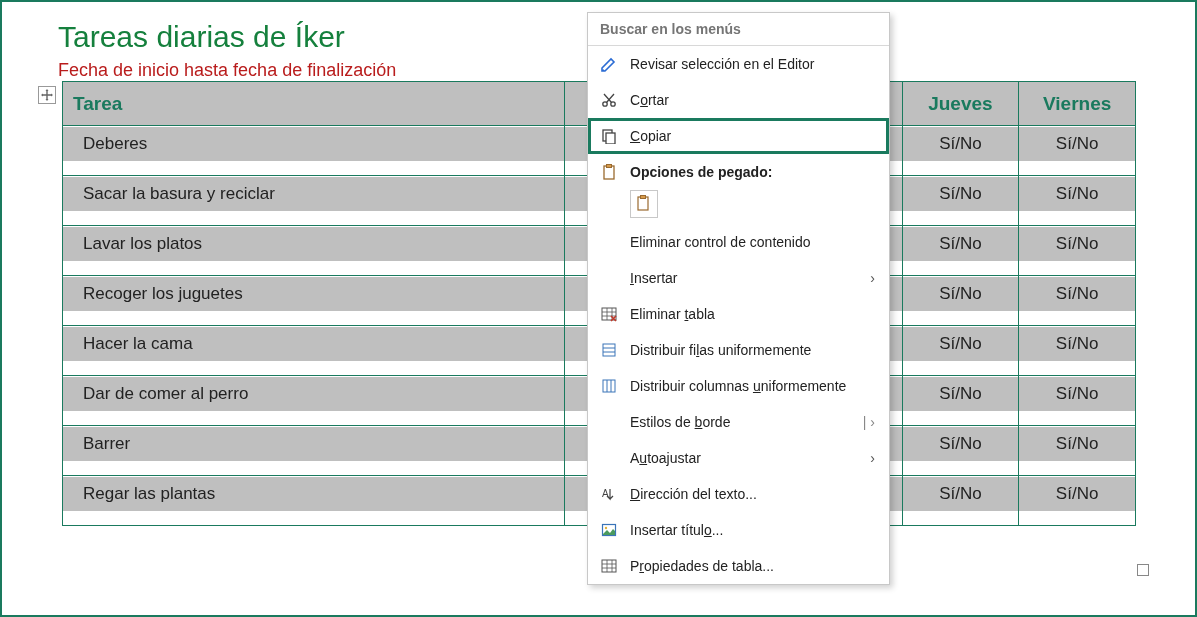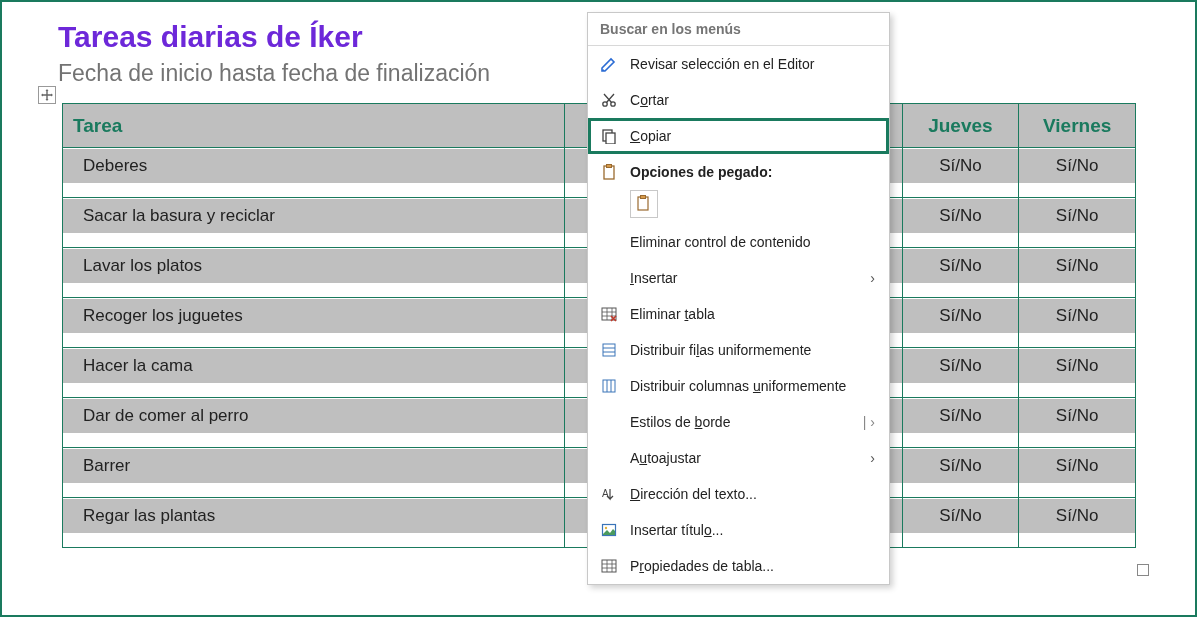--- a/index.html
+++ b/index.html
@@ -7,30 +7,29 @@
       font-family: "Segoe UI", Arial, sans-serif;
       background: #fff;
       width: 1197px;
       height: 617px;
       position: relative;
       border: 2px solid #1a7a5e;
       overflow: hidden;
     }
     .page { padding: 18px 56px 0 56px; position: relative; }
     .title {
-      color: #6d28d9;
+      color: #15803d;
       font-size: 30px;
-      font-weight: 700;
+      font-weight: 400;
       margin-bottom: 6px;
     }
     .subtitle {
-      color: #737373;
-      font-size: 23px;
+      color: #b91c1c;
+      font-size: 18px;
       font-weight: 400;
-      margin-bottom: 16px;
     }
     .table-anchor {
       position: absolute;
       left: 36px;
       top: 84px;
       width: 18px;
       height: 18px;
       border: 1px solid #999;
       background: #fff;
       display: flex;

